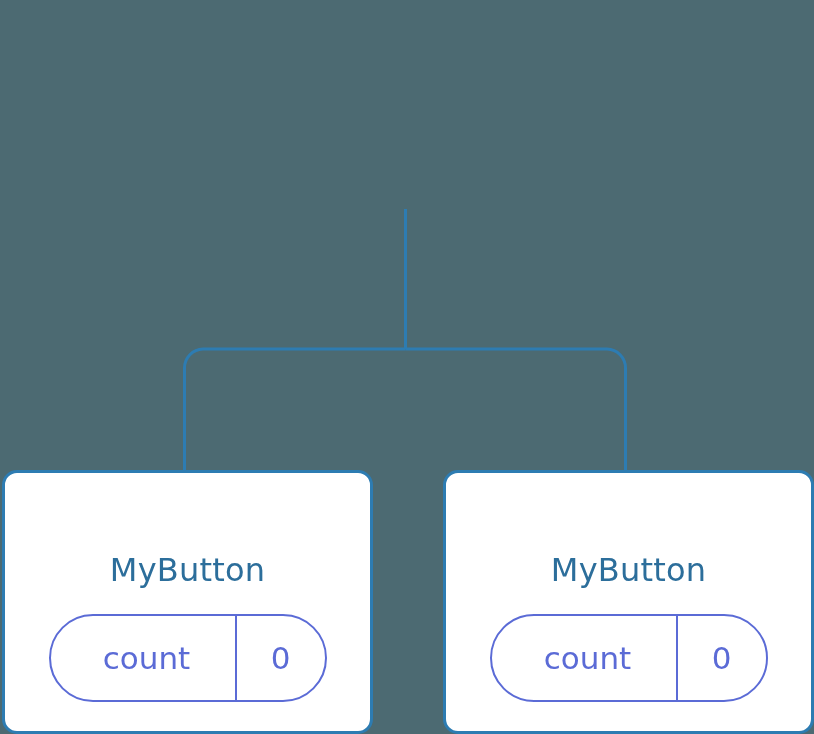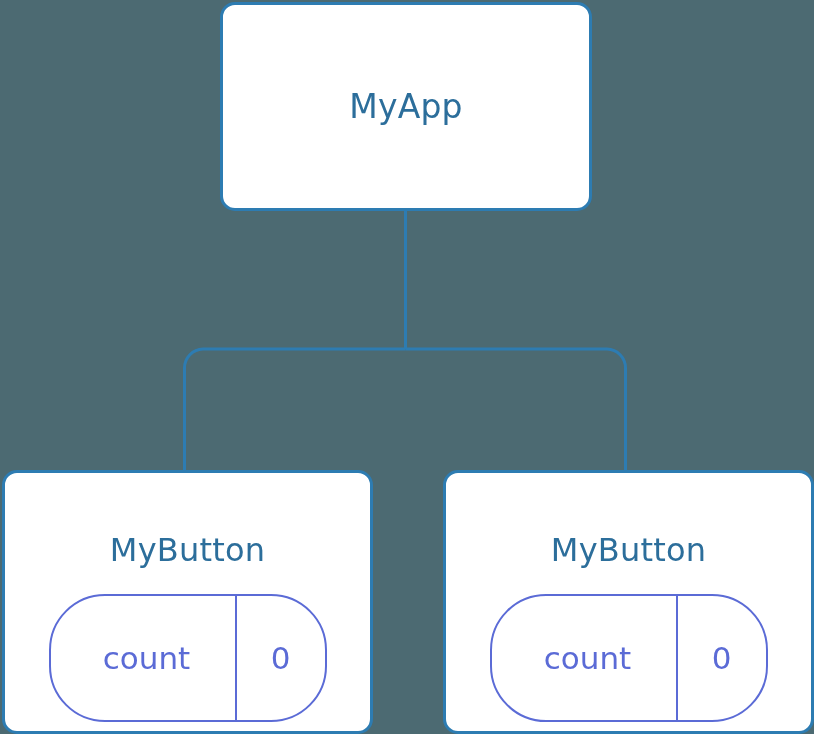--- a/index.html
+++ b/index.html
@@ -72,21 +72,21 @@
   }
 
   .node-child .node-title {
     margin-top: 52px;
     font-size: 32px;
   }
 
   
   .state-pill {
     margin-top: 28px;
-    height: 128px;
+    height: 88px;
     box-sizing: border-box;
     display: flex;
     align-items: stretch;
     border: 2px solid #5b6bd6;
     border-radius: 56px;
     background: #ffffff;
     overflow: hidden;
   }
 
   .state-key,
@@ -116,23 +116,20 @@
 <div id="canvas">
 
   <svg id="edges" viewBox="0 0 814 734" width="814" height="734" xmlns="http://www.w3.org/2000/svg">
 
     <path d="M 405.5 209 L 405.5 349" fill="none" stroke="#2d7cb2" stroke-width="3"></path>
 
     <path d="M 405.5 349 L 203 349 A 19 19 0 0 0 184.5 368 L 184.5 472" fill="none" stroke="#2d7cb2" stroke-width="3" stroke-linecap="butt" stroke-linejoin="round"></path>
     <path d="M 405.5 349 L 607 349 A 19 19 0 0 1 625.5 368 L 625.5 472" fill="none" stroke="#2d7cb2" stroke-width="3" stroke-linecap="butt" stroke-linejoin="round"></path>
   </svg>
 
-  <div class="node node-root">
-    <div class="node-title">MyApp</div>
-  </div>
 
   <div class="node node-child node-child-left">
     <div class="node-title">MyButton</div>
     <div class="state-pill">
       <div class="state-key">count</div>
       <div class="state-val">0</div>
     </div>
   </div>
 
   <div class="node node-child node-child-right">

